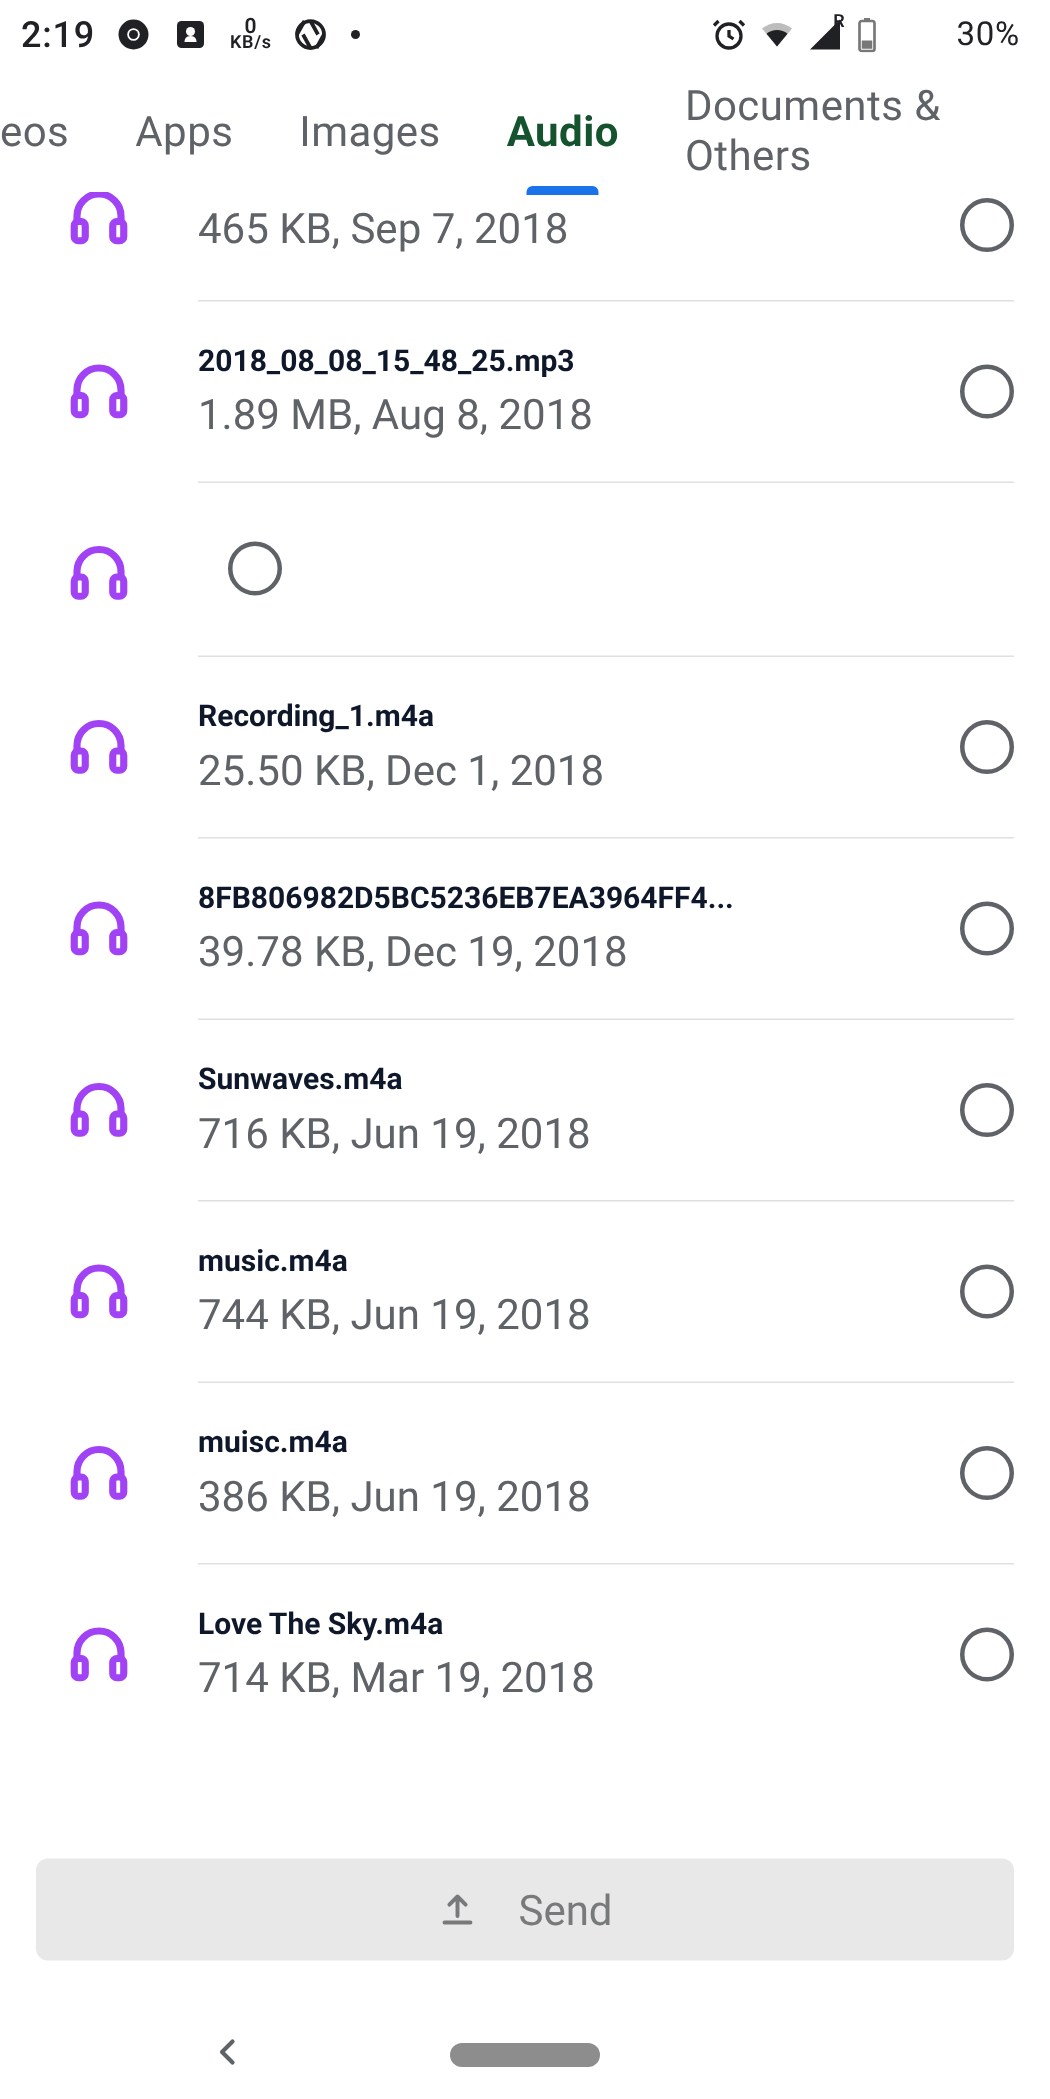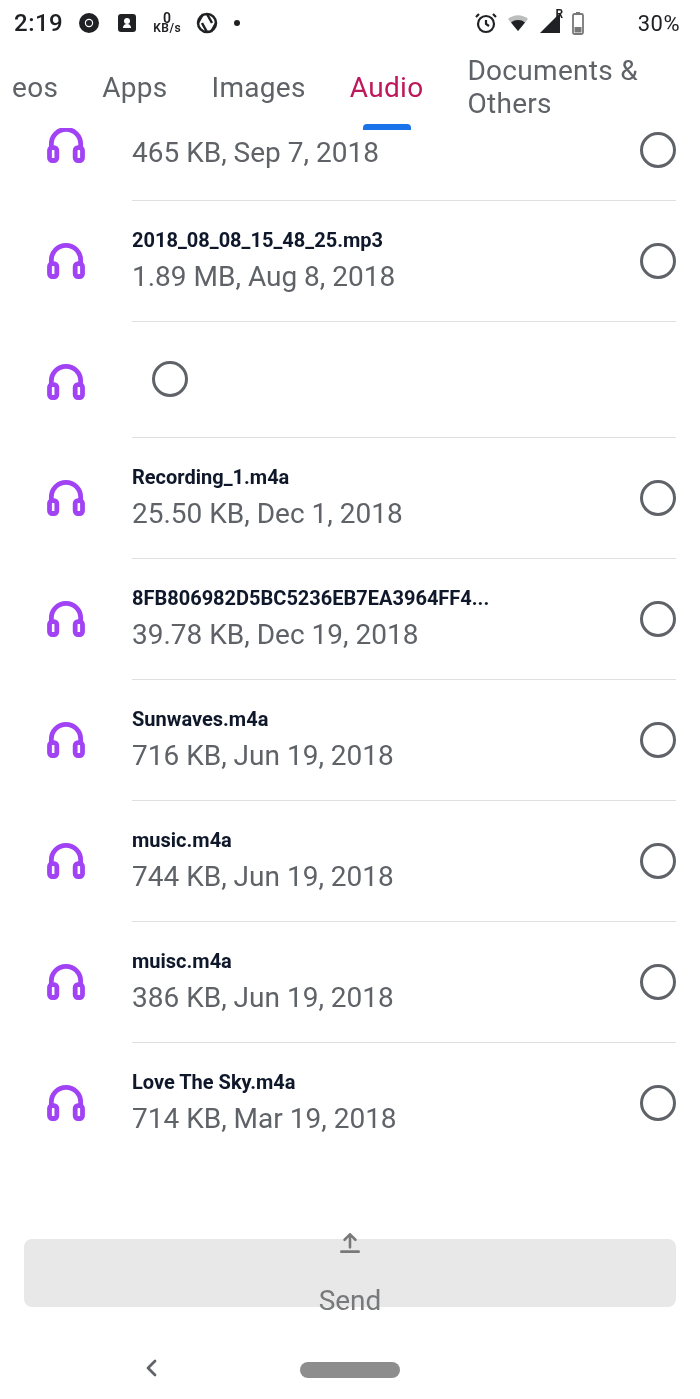--- a/index.html
+++ b/index.html
@@ -6,35 +6,35 @@
   html, body { width: 700px; height: 1399px; font-family: Roboto, Arial, sans-serif; background: #fff; color: #202124; overflow: hidden; }
   .statusbar { height: 46px; display: flex; align-items: center; padding: 0 20px 0 14px; font-size: 22px; font-weight: 500; letter-spacing: .5px; }
   .statusbar .left { display: flex; align-items: center; gap: 14px; text-align: center; }
   .statusbar .right { margin-left: auto; display: flex; align-items: center; gap: 8px; }
   .statusbar .time { font-size: 24px; font-weight: 500; }
   .st-icon { width: 24px; height: 24px; display: inline-flex; align-items: center; justify-content: center; }
   .st-icon svg { width: 100%; height: 100%; }
   .batt-text { font-size: 22px; font-weight: 400; margin-left: 44px; }
   .tabs { display: flex; align-items: center; height: 82px; padding: 0; }
   .tab { padding: 0 22px; font-size: 28px; letter-spacing: .3px; color: #5f6368; position: relative; display: flex; align-items: center; height: 100%; cursor: pointer; }
-  .tab.first { padding-left: 12px; }
-  .tab.active { color: #be185d; font-weight: 400; }
+  .tab.first { padding-left: 0; }
+  .tab.active { color: #14532d; font-weight: 700; }
   .tab.active::after { content: ""; position: absolute; left: 50%; transform: translateX(-50%); bottom: -2px; width: 48px; height: 6px; background: #1a73e8; border-radius: 4px 4px 0 0; }
   .list { position: absolute; left: 0; right: 0; top: 128px; bottom: 160px; overflow: hidden; }
   .row { display: flex; align-items: flex-start; padding: 28px 24px 28px 38px; position: relative; }
   .row + .row::before, .row.firstcut::before { content: ""; position: absolute; top: 0; left: 132px; right: 24px; height: 1px; background: #e0e0e0; }
   .file-icon { width: 56px; height: 56px; flex: none; display: flex; align-items: center; justify-content: center; margin-right: 38px; margin-top: 4px; }
   .file-icon svg { width: 44px; height: 44px; }
   .info { flex: 1; min-width: 0; }
   .fname { font-size: 20px; font-weight: 700; color: #0f172a; white-space: nowrap; overflow: hidden; text-overflow: ellipsis; }
   .fmeta { font-size: 28px; color: #5f6368; margin-top: 8px; }
   .radio { width: 36px; height: 36px; border: 3px solid #5f6368; border-radius: 50%; flex: none; margin-left: 20px; align-self: center; }
   .row.cutoff { padding-top: 0; }
   .row.cutoff .file-icon { margin-top: -12px; }
-  .send-bar { position: absolute; left: 24px; right: 24px; bottom: 92px; height: 68px; background: #e8e8e8; border-radius: 8px; display: flex; align-items: center; justify-content: center; gap: 28px; color: #78797a; font-size: 28px; flex-direction: column; }
+  .send-bar { position: absolute; left: 24px; right: 24px; bottom: 92px; height: 68px; background: #e8e8e8; border-radius: 8px; display: flex; align-items: center; justify-content: center; gap: 28px; color: #78797a; font-size: 28px; }
   .nav { position: absolute; left: 0; right: 0; bottom: 0; height: 58px; display: flex; align-items: center; justify-content: space-between; padding: 0 140px; }
   .pill { width: 100px; height: 16px; background: #8d8d8d; border-radius: 10px; }
   .back-chev svg { width: 24px; height: 24px; }
   .spacer { width: 24px; }
 </style>
 </head>
 <body>
 
 <div class="statusbar">
   <div class="left">

